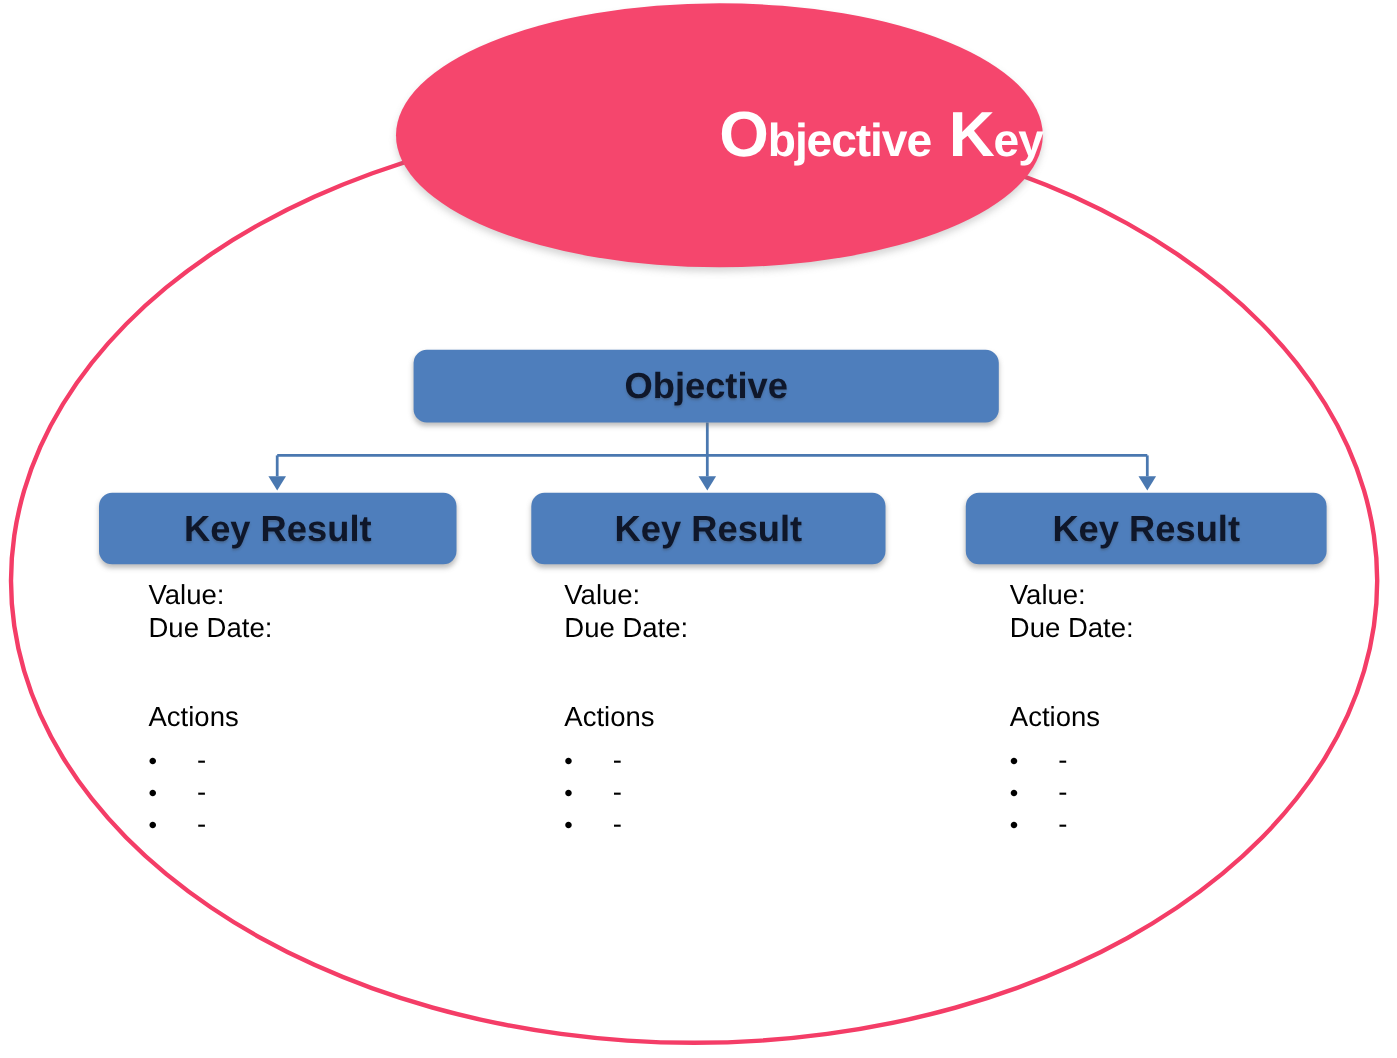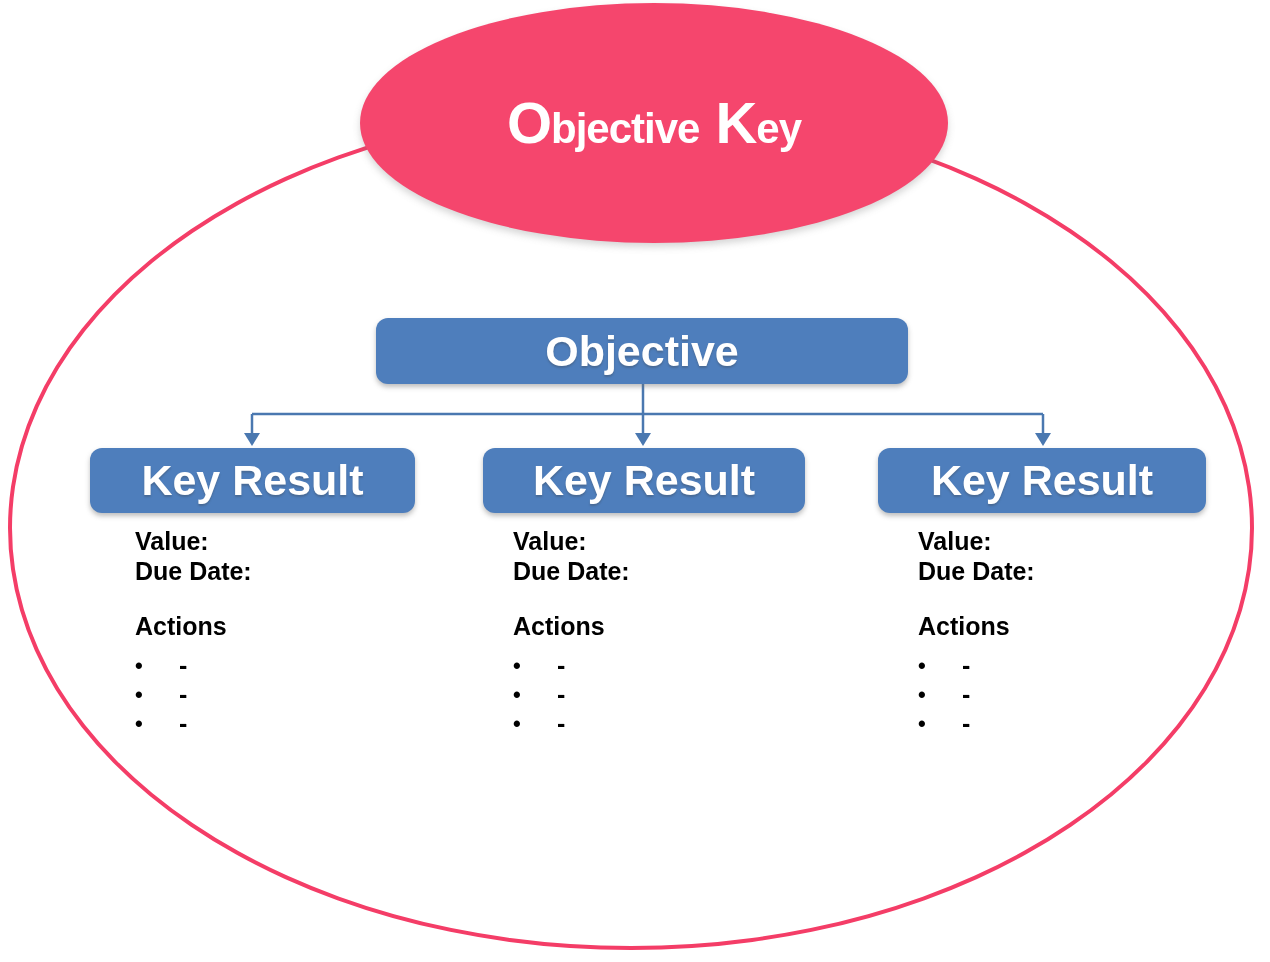--- a/index.html
+++ b/index.html
@@ -36,73 +36,73 @@
   .title-ellipse {
     position: absolute;
     left: 360px; top: 3px;
     width: 588px; height: 240px;
     background: #F5466D;
     border-radius: 50%;
     z-index: 3;
     display: flex;
     flex-direction: column;
     justify-content: center;
-    align-items: center;
+    align-items: flex-end;
     gap: 12px;
     box-shadow: 0 4px 7px rgba(120,120,120,0.30);
     color: #ffffff;
   }
   .title-line {
     line-height: 1;
     white-space: nowrap;
     font-weight: bold;
     letter-spacing: -1px;
   }
   .title-cap  { font-size: 58px; }
   .title-rest { font-size: 42px; }
   .title-gap  { display: inline-block; width: 16px; }
 
   
   .node {
     position: absolute;
     background: #4E7EBC;
     border-radius: 12px;
-    color: #ffffff;
+    color: #0f172a;
     font-weight: bold;
-    font-size: 43px;
+    font-size: 33px;
     display: flex;
     justify-content: center;
     align-items: center;
     z-index: 3;
     box-shadow: 0 3px 5px rgba(110,110,110,0.45);
     text-shadow: 0 2px 2px rgba(60,60,60,0.30);
     letter-spacing: 0px;
   }
   .objective-node { left: 376px; top: 318px; width: 532px; height: 66px; }
   .kr-box-1 { left: 90px;  top: 448px; width: 325px; height: 65px; }
   .kr-box-2 { left: 483px; top: 448px; width: 322px; height: 65px; }
   .kr-box-3 { left: 878px; top: 448px; width: 328px; height: 65px; }
 
   
   .kr-details {
     position: absolute;
     top: 524px;
     width: 290px;
     z-index: 3;
     color: #000000;
-    font-weight: bold;
+    font-weight: normal;
     font-size: 25px;
   }
   .kr-details-1 { left: 135px; }
   .kr-details-2 { left: 513px; }
   .kr-details-3 { left: 918px; }
 
   .detail-line { line-height: 30px; height: 30px; white-space: nowrap; }
   .value-line  { margin-top: 2px; }
-  .actions-label { margin-top: 25px; line-height: 30px; height: 30px; }
+  .actions-label { margin-top: 51px; line-height: 30px; height: 30px; }
   .bullet-list { margin-top: 10px; }
   .bullet-row {
     display: flex;
     align-items: center;
     height: 29px;
     line-height: 29px;
   }
   .bullet-glyph { font-size: 22px; width: 14px; }
   .bullet-dash  { margin-left: 30px; font-size: 25px; }
 </style>

